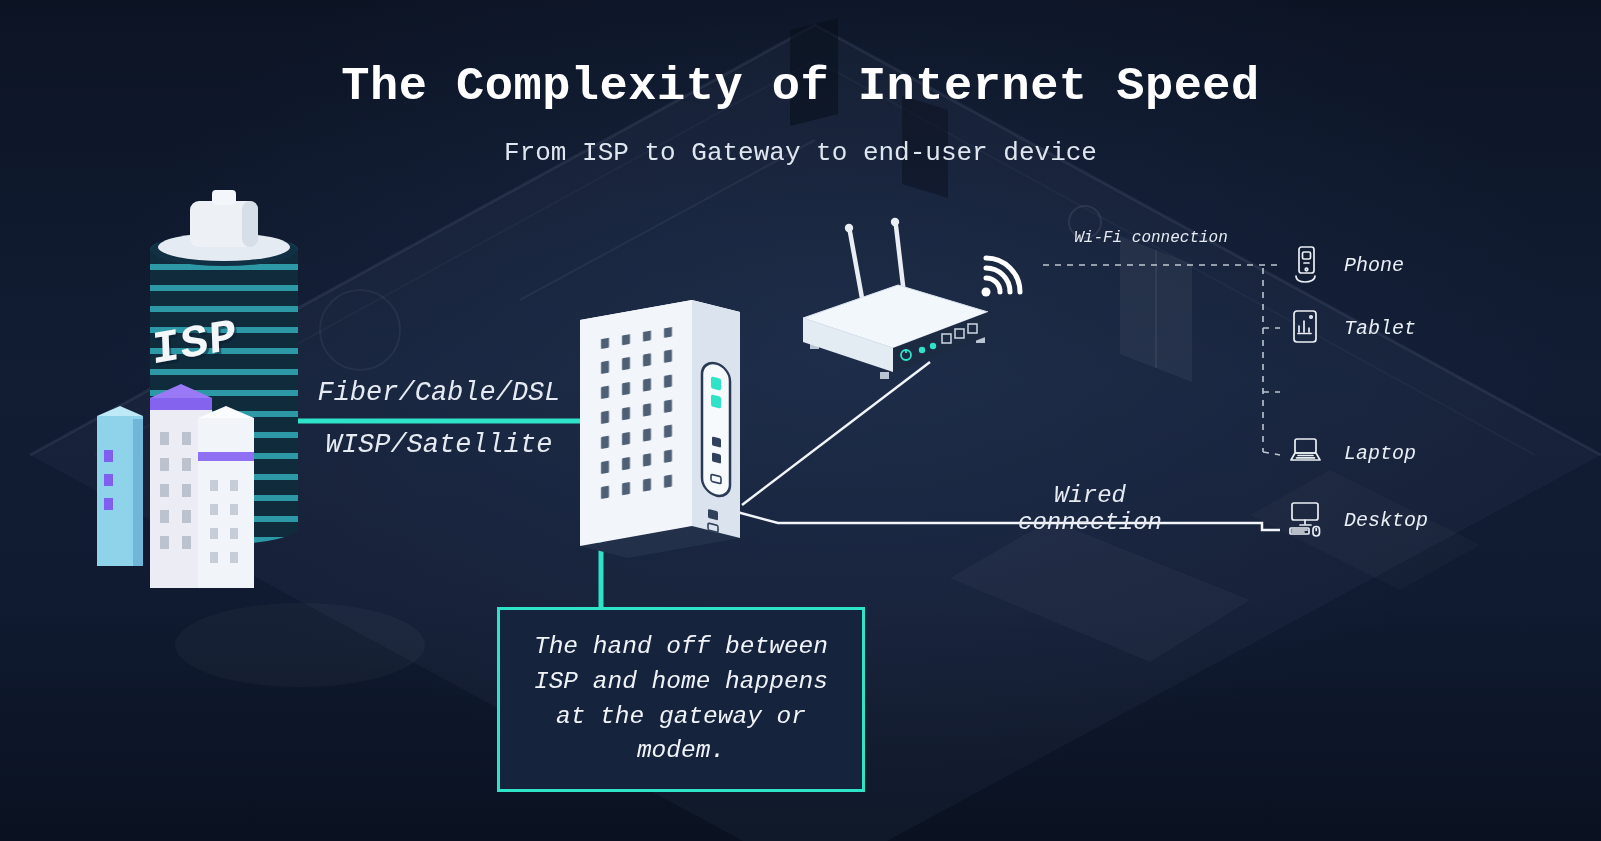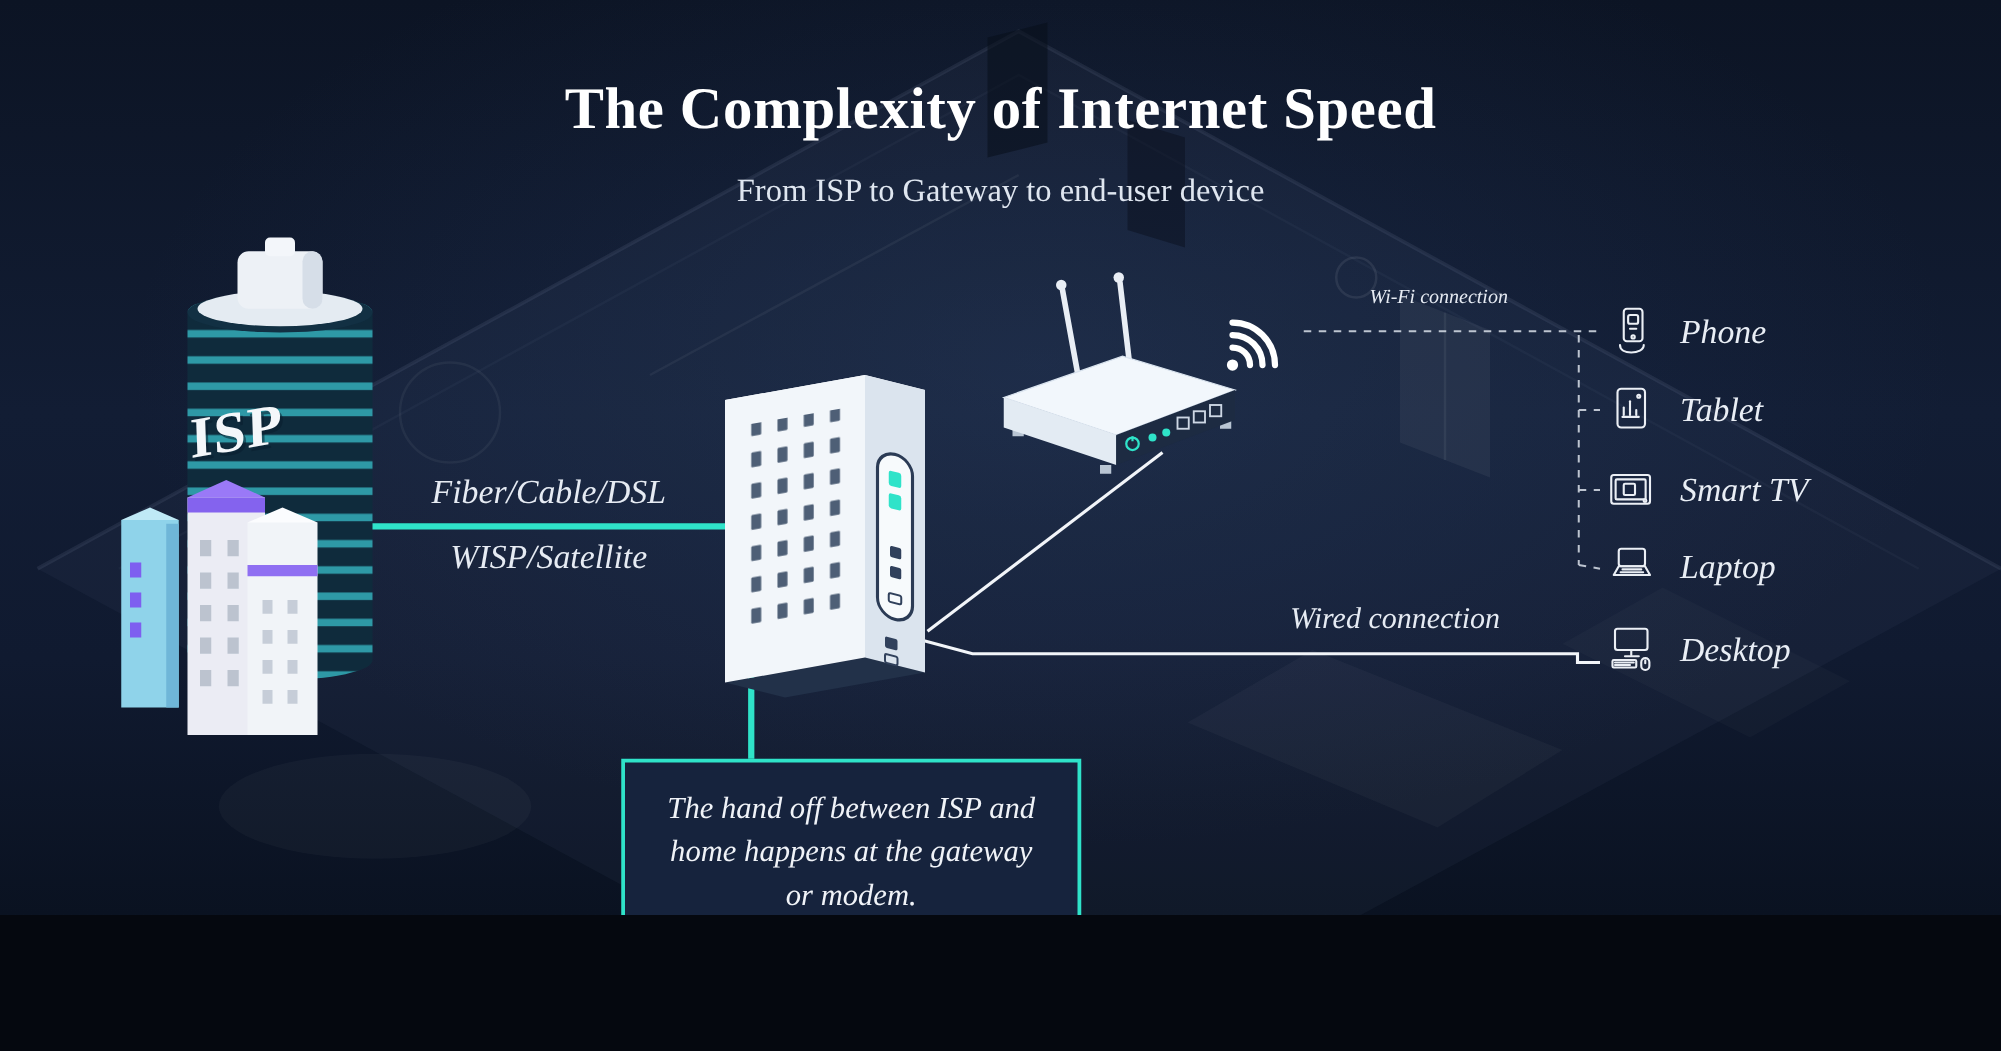--- a/index.html
+++ b/index.html
@@ -1,54 +1,54 @@
 <!DOCTYPE html>
 <html style="--color-accent: #2fe3c9; --color-callout_bg: #16233d; --color-background: #101a30; --color-text: #ffffff;"><head>
 <meta charset="utf-8">
 <style>
   html,body{margin:0;padding:0;background:#05080f;}
   .canvas{
-    position:relative;width:1601px;height:732px;overflow:hidden;
-    font-family:Liberation Serif, serif;color:#fff;
+    position:relative;width:1601px;height:841px;overflow:hidden;
+    font-family:Liberation Mono, monospace;color:#fff;
     background:
       radial-gradient(ellipse at 52% 40%, rgba(44,66,110,0.28), rgba(0,0,0,0) 62%),
       linear-gradient(180deg,#0c1424 0%,#121d34 45%,#101a30 72%,#0a1221 100%);
   }
   svg{display:block;}
   .scene{position:absolute;left:0;top:0;z-index:1;}
   .overlay{position:absolute;z-index:2;}
   .page-title{
     left:0;top:60px;width:1601px;text-align:center;
     font-size:47px;font-weight:700;letter-spacing:.5px;color:#ffffff;
   }
   .page-subtitle{
     left:0;top:138px;width:1601px;text-align:center;
     font-size:26px;font-weight:400;color:#dfe6f0;
   }
   .conn-label{font-style:italic;font-size:27px;color:#e6ebf3;text-align:center;}
   .fiber-label{left:316px;top:378px;width:246px;}
   .wisp-label{left:316px;top:430px;width:246px;}
   .wifi-label{left:1046px;top:229px;width:210px;font-size:16px;}
-  .wired-label{left:980px;top:482px;width:220px;font-size:24px;text-align:right;}
+  .wired-label{left:980px;top:482px;width:220px;font-size:24px;}
   .isp-label{
     left:152px;top:318px;font-size:46px;font-weight:800;letter-spacing:1px;
     color:#f4f7fa;transform:skewY(-8deg) rotate(-2deg);
     text-shadow:2px 3px 0 rgba(10,30,45,.55);
   }
   .callout{
     left:497px;top:607px;width:368px;min-height:142px;box-sizing:border-box;
     border:3px solid var(--color-accent,#2fe3c9);
     background:var(--color-callout_bg,#16233d);
     display:flex;align-items:center;justify-content:flex-start;
     padding:20px 28px;
   }
   .callout p{margin:0;font-style:italic;font-size:24.5px;line-height:1.42;
     text-align:center;color:#f0f3f8;}
   .device-row{position:absolute;left:1282px;display:flex;align-items:center;gap:16px;z-index:2;}
-  .device-row .dlabel{font-style:italic;font-size:27px;color:#e9eef5;white-space:nowrap;}
+  .device-row .dlabel{font-style:italic;font-size:20px;color:#e9eef5;white-space:nowrap;}
   .device-icon{width:46px;height:46px;flex:0 0 auto;}
   .device-icon *{stroke:#ebeff5;stroke-width:1.7;fill:none;stroke-linecap:round;stroke-linejoin:round;}
   .accent-stroke{stroke:var(--color-accent,#2fe3c9);}
   .accent-fill{fill:var(--color-accent,#2fe3c9);}
 </style>
 </head>
 <body>
 
 <div class="canvas">
 
@@ -225,29 +225,20 @@
       <rect x="12" y="6" width="22" height="31" rx="3"></rect>
       <path d="M17 27 V21"></path>
         <path d="M22 27 V16"></path>
         <path d="M27 27 V23"></path>
       <path d="M16 28.5 H29"></path>
       <circle cx="29" cy="12" r="1.2"></circle>
     </svg>
     <span class="dlabel">Tablet</span>
   </div>
 
-  <div class="device-row" style="top:369px">
-    <svg class="device-icon" viewBox="0 0 46 46">
-      <rect x="7" y="11" width="31" height="23" rx="2"></rect>
-      <rect x="10.5" y="14.5" width="24" height="16" rx="1"></rect>
-      <rect x="17" y="18" width="9" height="9" rx="1"></rect>
-      <circle cx="34" cy="31.5" r="1.1"></circle>
-    </svg>
-    <span class="dlabel">Smart TV</span>
-  </div>
 
   <div class="device-row" style="top:430px">
     <svg class="device-icon" viewBox="0 0 46 46">
       <rect x="13" y="9" width="21" height="14" rx="2"></rect>
       <path d="M13 23 L34 23 L38 30 L9 30 Z"></path>
       <path d="M16 25.5 h15"></path>
         <path d="M14.5 27.8 h18"></path>
     </svg>
     <span class="dlabel">Laptop</span>
   </div>

